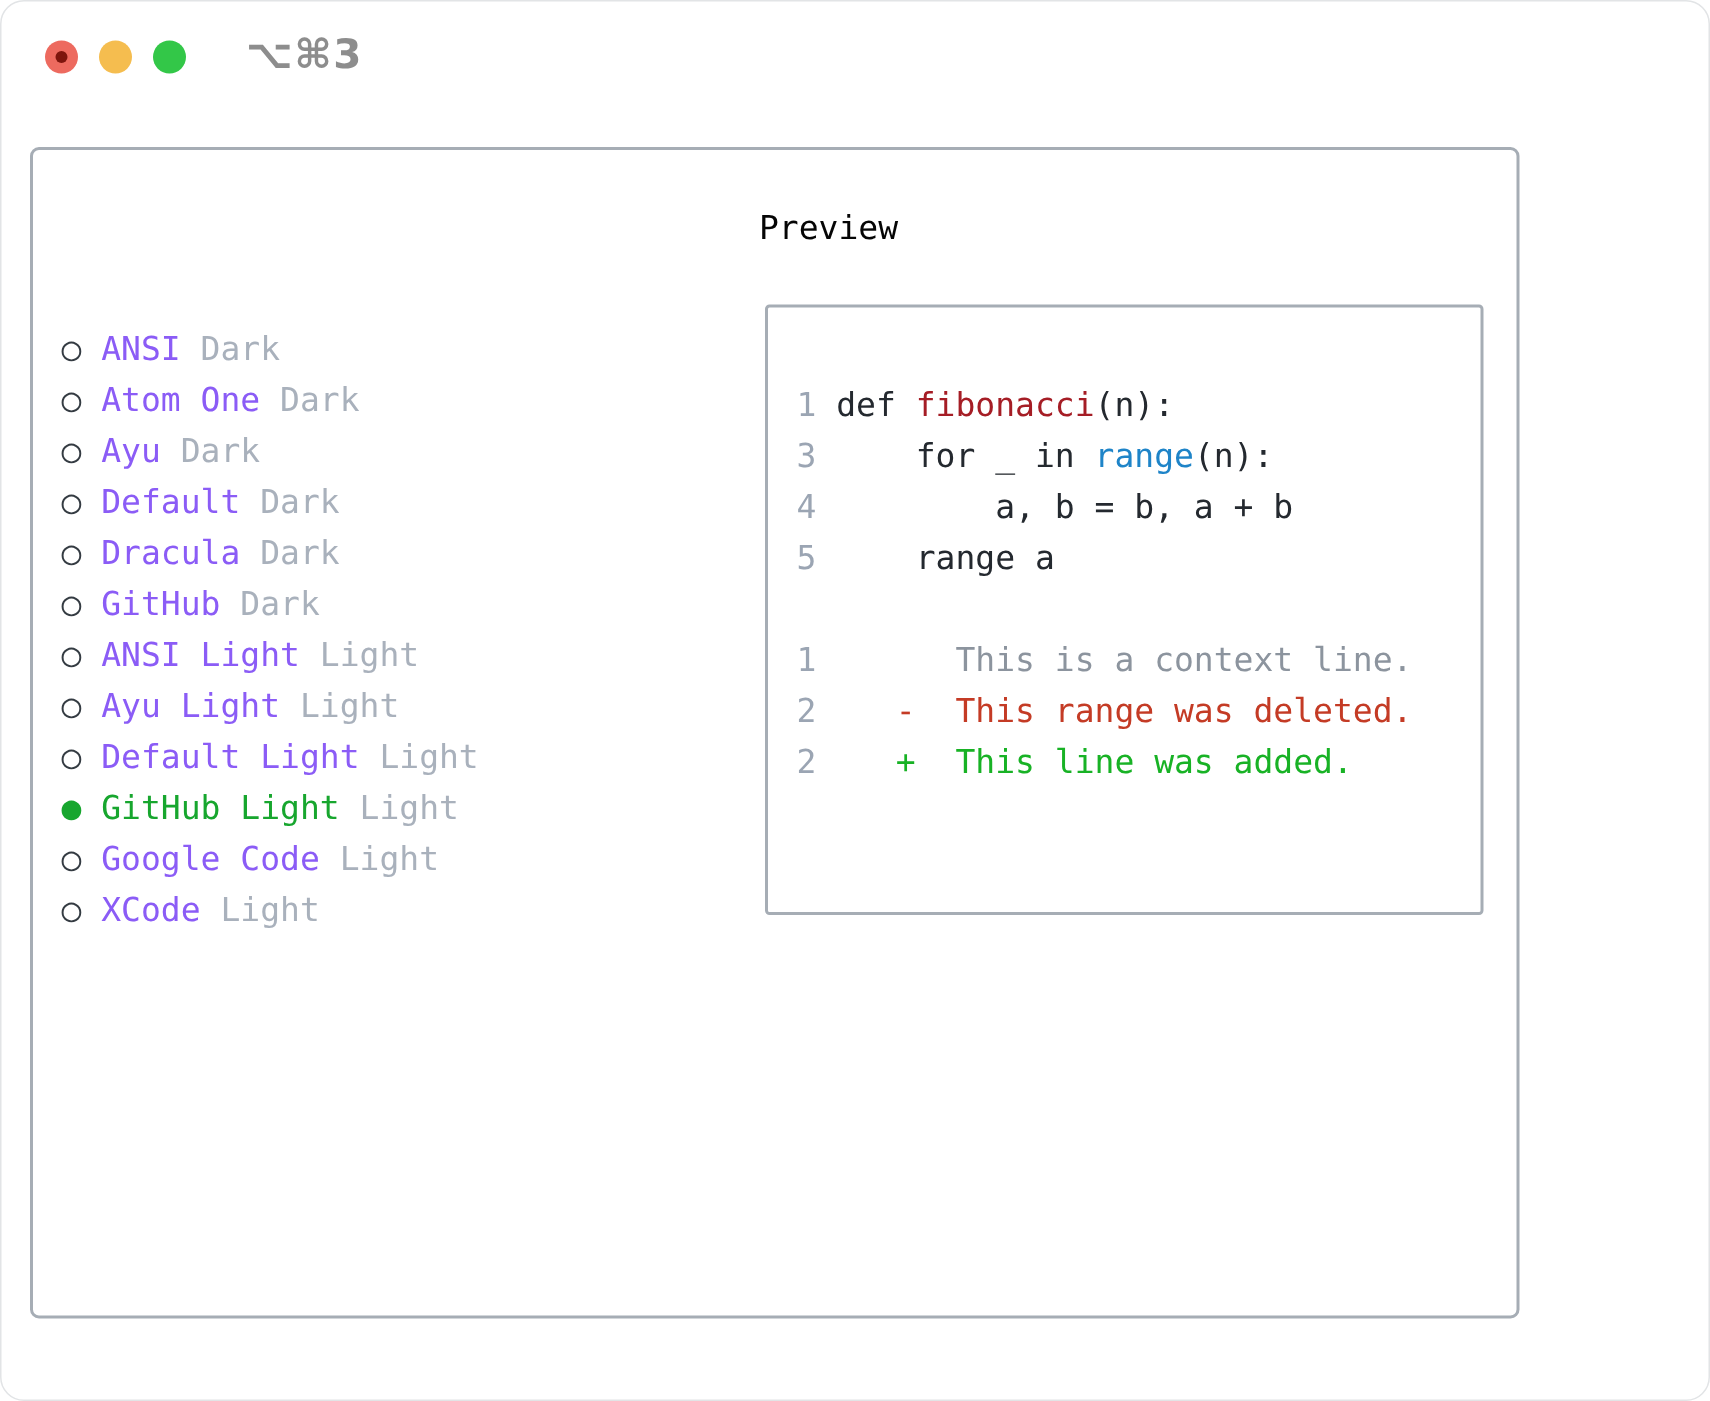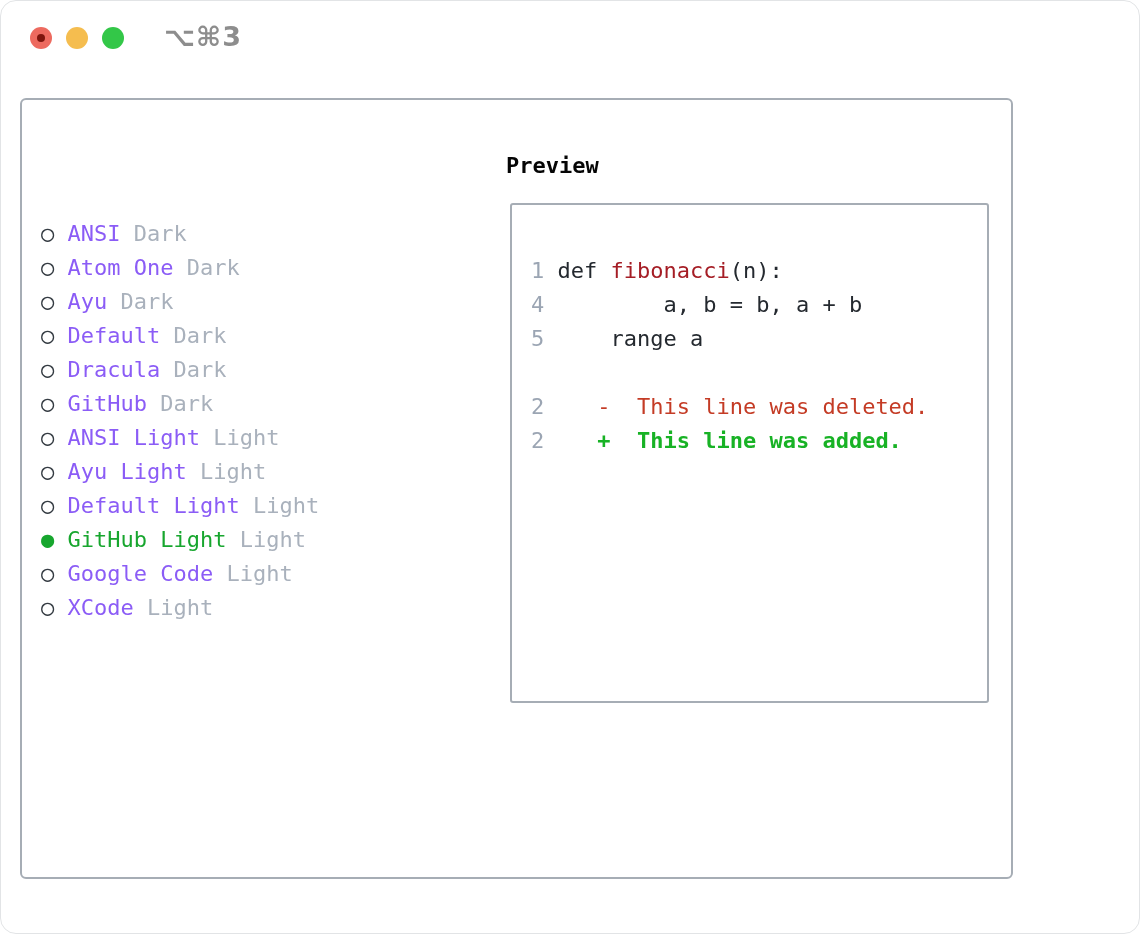--- a/index.html
+++ b/index.html
@@ -42,37 +42,37 @@
   .row-title { font-weight:bold; color:#050505; }
   .prompt { font-weight:bold; color:#050505; }
   .marker { color:#343b42; }
   .name { color:#8b5cf6; }
   .variant { color:#a9b1bc; }
   .sel .marker, .sel .name { color:#17a62e; }
   .apply-title { color:#0a0a0a; }
 
   
   .preview-title {
-    position:absolute; left:484px; top:49px;
-    font-size:22px; line-height:34px; font-weight:bold; color:#050505;
+    position:absolute; left:484px; top:36px;
+    font-size:22px; line-height:34px; font-weight:normal; color:#050505;
   }
   .preview-box {
-    position:absolute; left:488px; top:103px; width:479px; height:500px;
+    position:absolute; left:488px; top:103px; width:479px; height:407px;
     border:2px solid #a6adb5; border-radius:3px; background:#ffffff;
     padding:49px 0 0 19px; overflow:hidden;
   }
   .pline { height:34px; font-size:22px; line-height:34px; white-space:pre; color:#24292f; }
   .ln { color:#9ba5b3; }
   .tk-code { color:#24292f; }
   .tk-func { color:#a51d25; }
   .tk-number { color:#0e7d80; }
   .tk-builtin { color:#1e84c8; }
   .d-context { color:#8c949e; }
   .d-deleted { color:#c43b25; }
-  .d-added { color:#18b225;font-weight:bold; }
+  .d-added { color:#18b225; }
 </style>
 </head>
 <body>
 
 <div class="window">
 
   <span class="tl red">
       <span class="dot"></span>
     </span>
   <span class="tl yellow"></span>
@@ -86,21 +86,23 @@
       <div class="row"> </div>
       
       
       
       
     </div>
 
     <div class="preview-title">Preview</div>
     <div class="preview-box" id="preview-box">
         <div class="pline"><span class="ln">1</span> <span class="tk-code">def </span><span class="tk-func">fibonacci</span><span class="tk-code">(n):</span></div>
+        <div class="pline"><span class="ln">3</span> <span class="tk-code">    for _ in </span><span class="tk-builtin">range</span><span class="tk-code">(n):</span></div>
         <div class="pline"><span class="ln">4</span> <span class="tk-code">        a, b = b, a + b</span></div>
         <div class="pline"><span class="ln">5</span> <span class="tk-code">    range a</span></div>
         <div class="pline"> </div>
-        <div class="pline"><span class="ln">2</span><span class="d-deleted">    -  This line was deleted.</span></div>
+        <div class="pline"><span class="ln">1</span><span class="d-context">       This is a context line.</span></div>
+        <div class="pline"><span class="ln">2</span><span class="d-deleted">    -  This range was deleted.</span></div>
         <div class="pline"><span class="ln">2</span><span class="d-added">    +  This line was added.</span></div>
       </div>
 
   </div>
 </div>
 
 </body></html>

